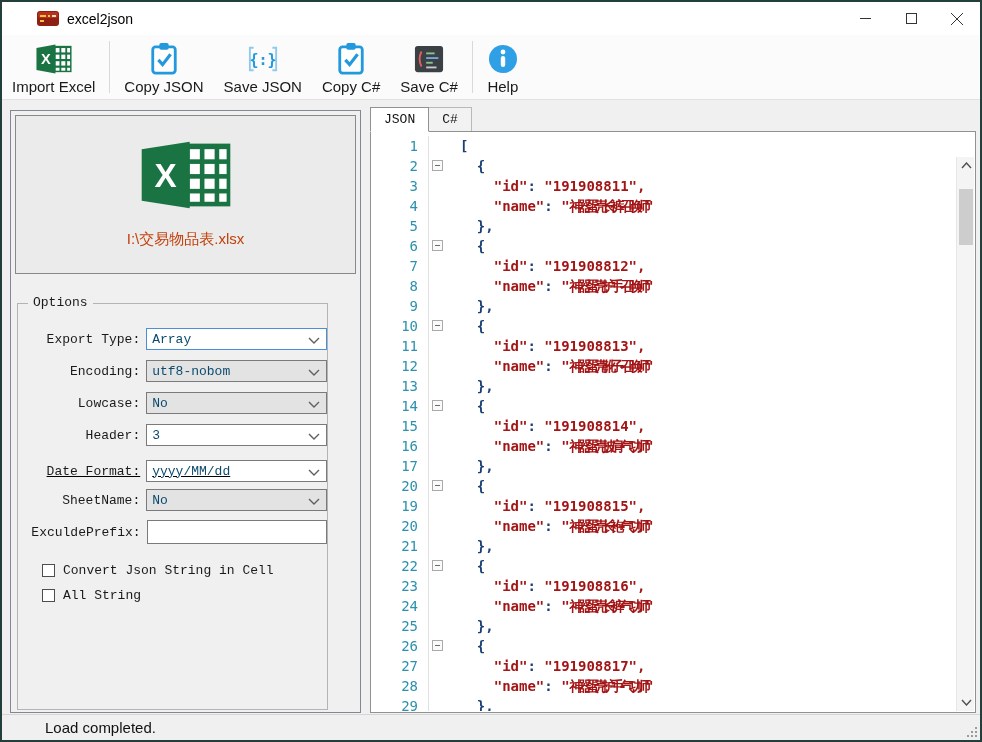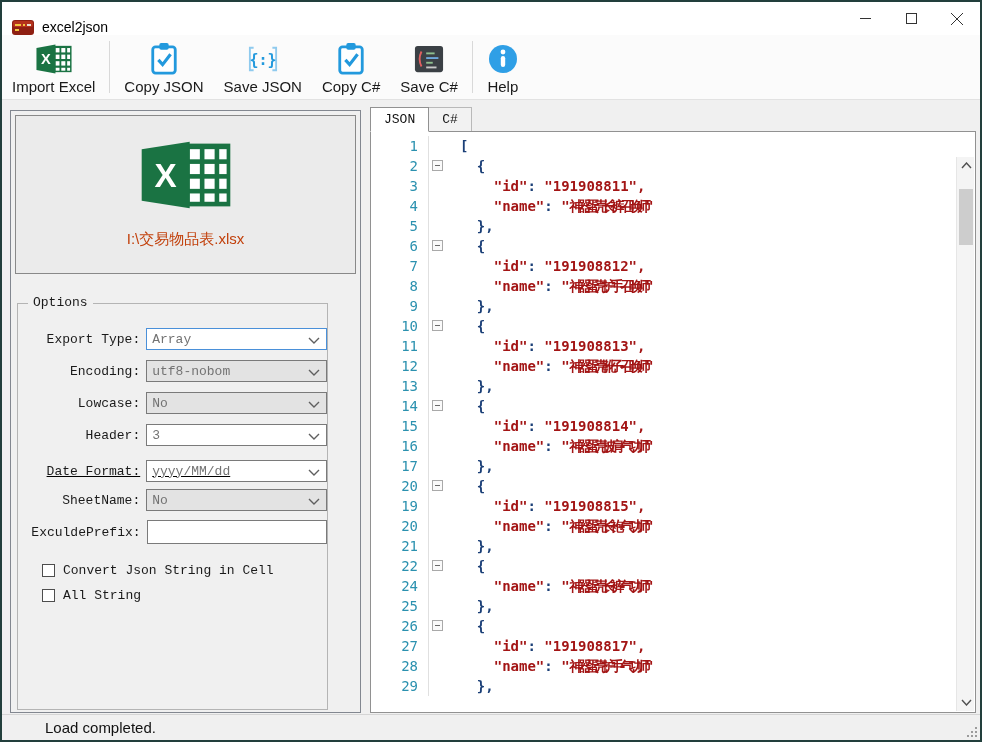--- a/index.html
+++ b/index.html
@@ -3,21 +3,21 @@
 <meta charset="utf-8">
 <style>
   * { margin:0; padding:0; box-sizing:border-box; }
   html,body { width:982px; height:742px; background:#f0f0f0; overflow:hidden;
               font-family:"Liberation Sans", sans-serif; }
   .window { position:relative; width:982px; height:742px; background:#f0f0f0;
             border:2px solid #223f3c; }
 
   
   .titlebar { position:absolute; left:0; top:0; right:0; height:33px; background:#ffffff;
-              display:flex; align-items:flex-end; }
+              display:flex; align-items:center;padding-left:25px; }
   .app-icon { margin-left:10px; width:22px; height:15px; flex:0 0 auto; }
   .title-text { margin-left:8px; font-size:14px; color:#000; }
   .win-controls { margin-left:auto; display:flex; height:100%; }
   .win-btn { width:46px; height:100%; display:flex; align-items:center; justify-content:center; }
   .win-btn svg { display:block; }
 
   
   .toolbar { position:absolute; left:0; top:33px; right:0; height:65px; background:#fbfbfb;
              border-bottom:1px solid #e2e2e2; display:flex; align-items:stretch; padding:2px 2px 2px 0; }
   .tb-btn { display:flex; flex-direction:column; align-items:center; justify-content:flex-start;
@@ -37,21 +37,21 @@
   .groupbox { position:absolute; left:6px; top:192px; width:311px; height:407px;
               border:1px solid #b4b4b4; }
   .gb-legend { position:absolute; left:10px; top:-9px; background:#f0f0f0; padding:0 5px;
                font-family:"Liberation Mono", monospace; font-size:13px; color:#1a1a1a; }
 
   .opt-row { position:absolute; left:0; width:100%; height:22px; display:flex; align-items:center; }
   .opt-label { width:134px; text-align:right; font-family:"Liberation Mono", monospace;
                font-size:13px; color:#1a1a1a; padding-right:6px; }
   .combo { position:relative; width:188px; height:22px; border:1px solid #7a7a7a; background:#ffffff;
            display:flex; align-items:center; padding:0 22px 0 5px;
-           font-family:"Liberation Mono", monospace; font-size:13px; color:#737373; }
+           font-family:"Liberation Mono", monospace; font-size:13px; color:#0c4a6e; }
   .combo.gray { background:#e3e3e3; }
   .combo.focused { border:1px solid #4a90d9; }
   .combo .chev { position:absolute; right:6px; top:8px; }
   .textbox { width:188px; height:24px; border:1px solid #7a7a7a; background:#fff;
              font-family:"Liberation Mono", monospace; font-size:13px; padding:0 4px; outline:none; }
 
   .chk-row { position:absolute; left:24px; display:flex; align-items:center; height:16px; }
   .chk-box { width:13px; height:13px; border:1px solid #4d4d4d; background:#fff; margin-right:8px; flex:0 0 auto; }
   .chk-label { font-family:"Liberation Mono", monospace; font-size:13px; color:#1a1a1a; white-space:nowrap; }
 
@@ -335,20 +335,21 @@
             <div class="ed-line"><span class="ln">13</span><span class="foldcol"></span><span class="code"><span class="p">  },</span></span></div>
             <div class="ed-line"><span class="ln">14</span><span class="foldcol"><span class="foldbox"></span></span><span class="code"><span class="p">  {</span></span></div>
             <div class="ed-line"><span class="ln">15</span><span class="foldcol"></span><span class="code"><span class="s">    "id"</span><span class="p">: </span><span class="s">"191908814",</span></span></div>
             <div class="ed-line"><span class="ln">16</span><span class="foldcol"></span><span class="code"><span class="s">    "name"</span><span class="p">: </span><span class="s">"</span><span class="s cjk">神器蛋壳披肩-气功师</span><span class="s">"</span></span></div>
             <div class="ed-line"><span class="ln">17</span><span class="foldcol"></span><span class="code"><span class="p">  },</span></span></div>
             <div class="ed-line"><span class="ln">20</span><span class="foldcol"><span class="foldbox"></span></span><span class="code"><span class="p">  {</span></span></div>
             <div class="ed-line"><span class="ln">19</span><span class="foldcol"></span><span class="code"><span class="s">    "id"</span><span class="p">: </span><span class="s">"191908815",</span></span></div>
             <div class="ed-line"><span class="ln">20</span><span class="foldcol"></span><span class="code"><span class="s">    "name"</span><span class="p">: </span><span class="s">"</span><span class="s cjk">神器蛋壳长袍-气功师</span><span class="s">"</span></span></div>
             <div class="ed-line"><span class="ln">21</span><span class="foldcol"></span><span class="code"><span class="p">  },</span></span></div>
             <div class="ed-line"><span class="ln">22</span><span class="foldcol"><span class="foldbox"></span></span><span class="code"><span class="p">  {</span></span></div>
+            <div class="ed-line"><span class="ln">23</span><span class="foldcol"></span><span class="code"><span class="s">    "id"</span><span class="p">: </span><span class="s">"191908816",</span></span></div>
             <div class="ed-line"><span class="ln">24</span><span class="foldcol"></span><span class="code"><span class="s">    "name"</span><span class="p">: </span><span class="s">"</span><span class="s cjk">神器蛋壳长裤-气功师</span><span class="s">"</span></span></div>
             <div class="ed-line"><span class="ln">25</span><span class="foldcol"></span><span class="code"><span class="p">  },</span></span></div>
             <div class="ed-line"><span class="ln">26</span><span class="foldcol"><span class="foldbox"></span></span><span class="code"><span class="p">  {</span></span></div>
             <div class="ed-line"><span class="ln">27</span><span class="foldcol"></span><span class="code"><span class="s">    "id"</span><span class="p">: </span><span class="s">"191908817",</span></span></div>
             <div class="ed-line"><span class="ln">28</span><span class="foldcol"></span><span class="code"><span class="s">    "name"</span><span class="p">: </span><span class="s">"</span><span class="s cjk">神器蛋壳护手-气功师</span><span class="s">"</span></span></div>
             <div class="ed-line"><span class="ln">29</span><span class="foldcol"></span><span class="code"><span class="p">  },</span></span></div>
           </div>
       </div>
       <div class="vscroll">
         <div class="vs-arrow vs-up">

